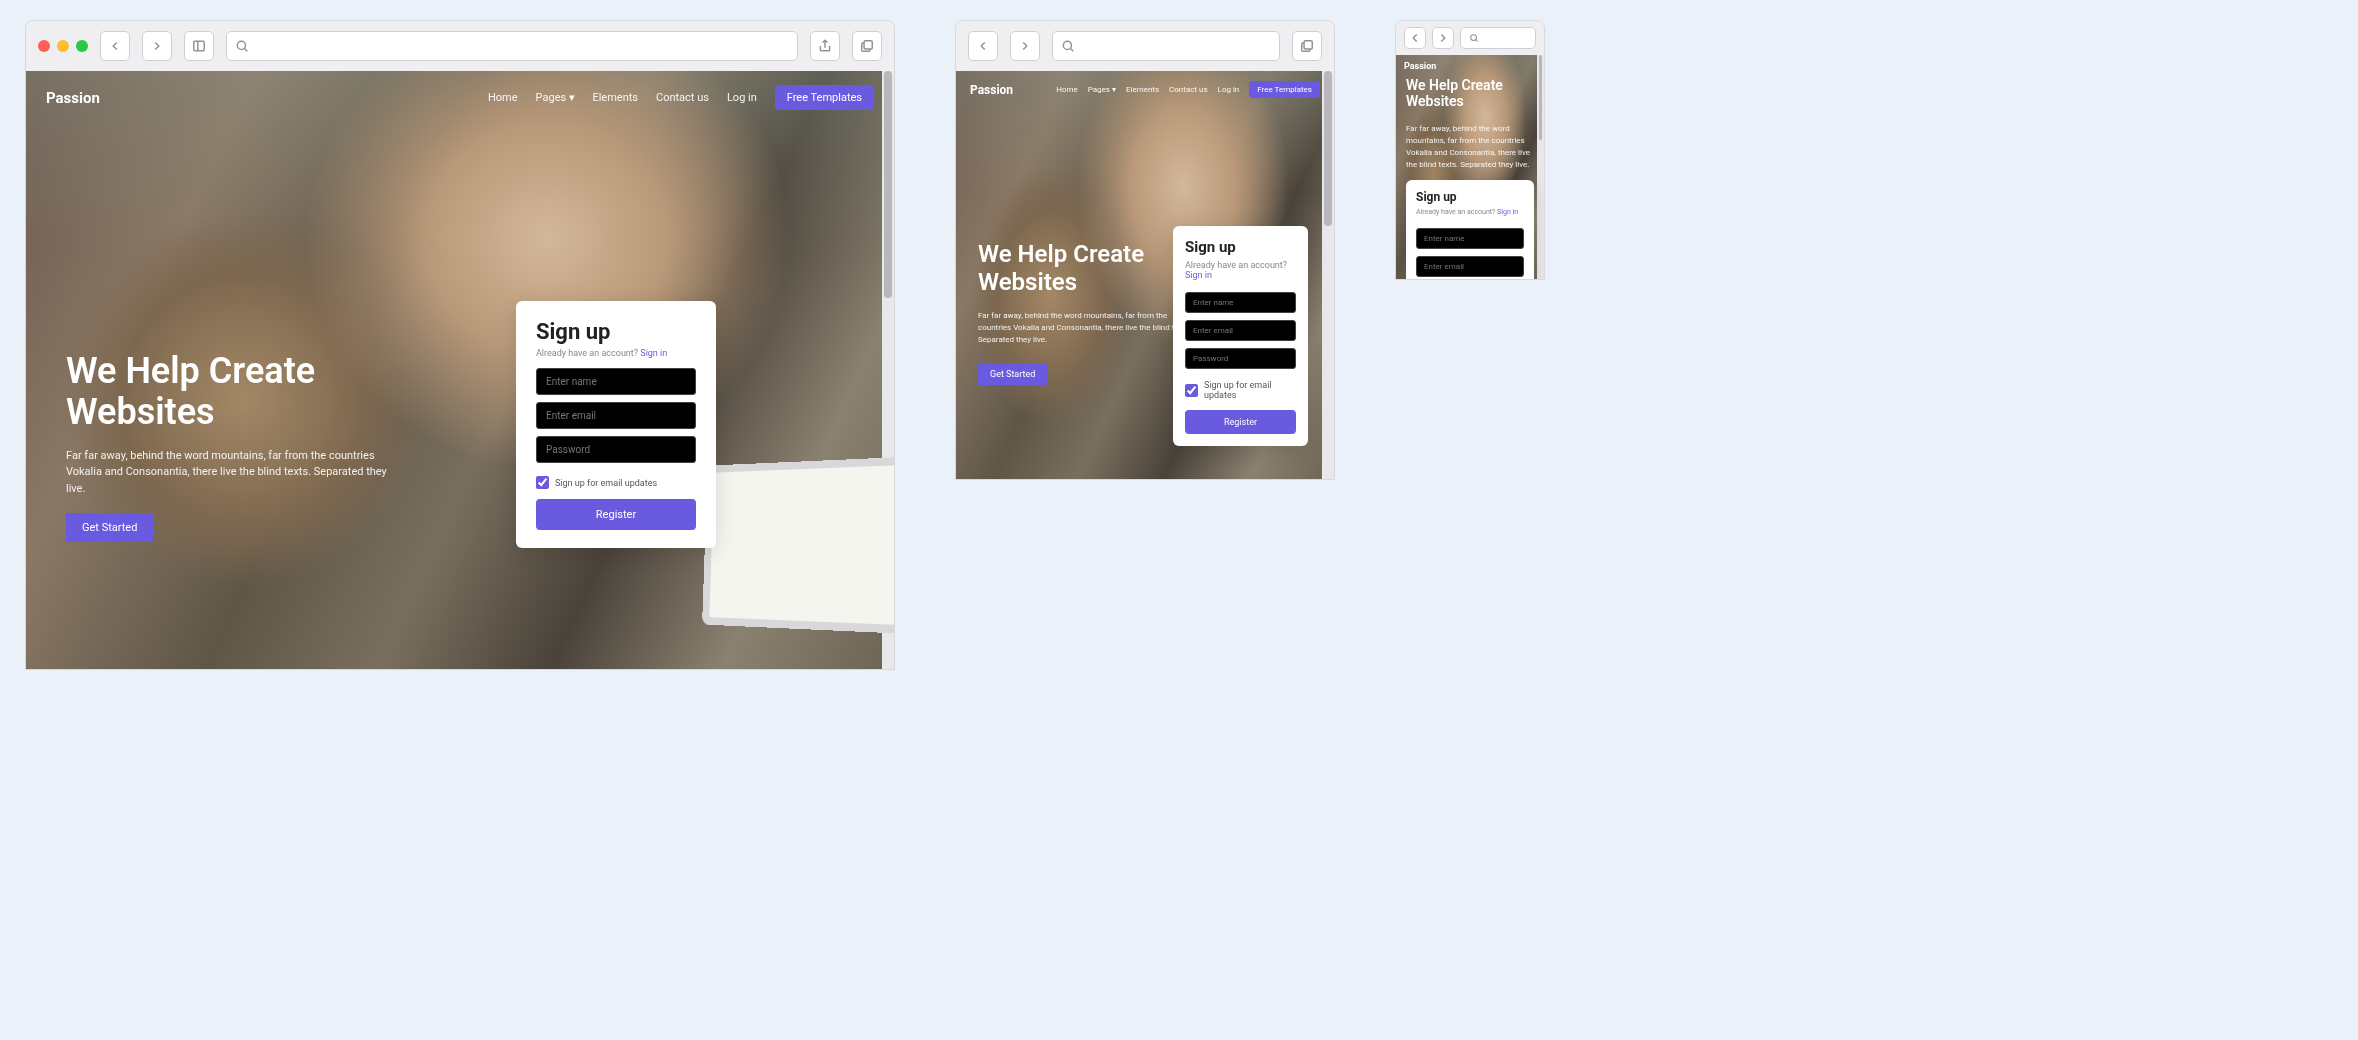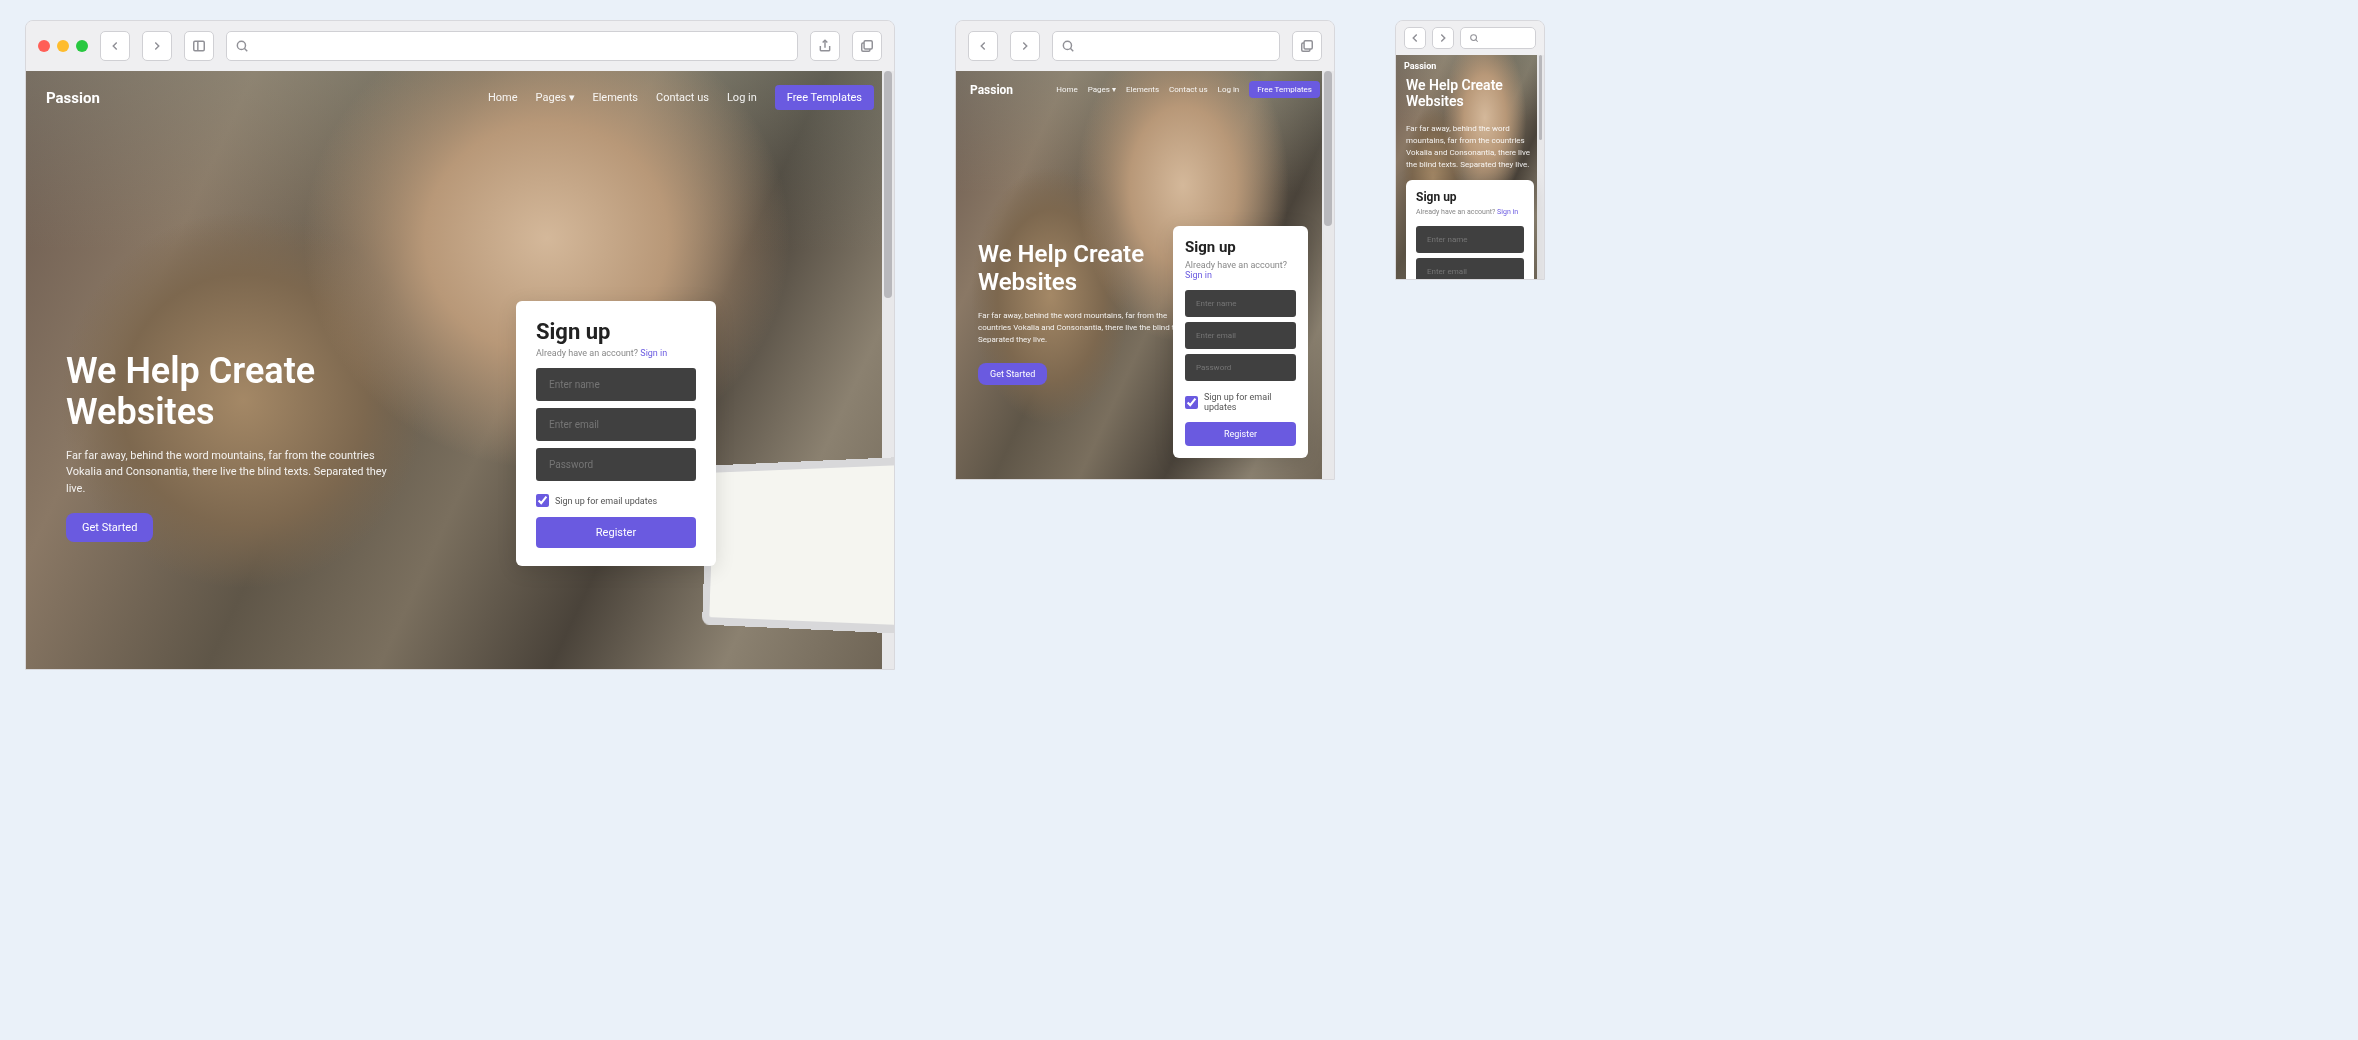--- a/index.html
+++ b/index.html
@@ -27,32 +27,32 @@
 .ftbtn{background:#6a5ae0;color:#fff;padding:6px 12px;border-radius:4px;font-size:11px}
 .hero{position:absolute;color:#fff;z-index:4}
 .desktop .hero{left:40px;top:280px;max-width:330px}
 .tablet .hero{left:22px;top:170px;max-width:220px}
 .mobile .hero{left:10px;top:22px;max-width:130px}
 .hero h1{font-size:36px;font-weight:600;line-height:1.15;margin-bottom:14px}
 .tablet .hero h1{font-size:24px}
 .mobile .hero h1{font-size:14px}
 .hero p{font-size:11px;line-height:1.5;opacity:.9;margin-bottom:16px}
 .tablet .hero p,.mobile .hero p{font-size:8px}
-.gsbtn{display:inline-block;background:#6a5ae0;color:#fff;padding:8px 16px;border-radius:8px;font-size:11px;cursor:pointer}
+.gsbtn{display:inline-block;background:#6a5ae0;color:#fff;padding:8px 16px;border-radius:0;font-size:11px;cursor:pointer}
 .tablet .gsbtn{font-size:9px;padding:6px 12px}
 .mobile .gsbtn{font-size:7px;padding:5px 9px}
 .card{position:absolute;background:#fff;border-radius:6px;padding:18px 20px;z-index:6;box-shadow:0 4px 20px rgba(0,0,0,.12)}
 .desktop .card{left:490px;top:230px;width:200px}
 .tablet .card{right:26px;top:155px;width:135px;padding:12px}
 .mobile .card{left:10px;right:10px;top:125px;padding:10px}
 .card h2{font-size:22px;font-weight:700;color:#222;margin-bottom:4px}
 .tablet .card h2{font-size:15px}.mobile .card h2{font-size:12px}
 .already{font-size:9px;color:#888;margin-bottom:10px}
 .already a{color:#6a5ae0;text-decoration:none}
-.field{width:100%;border:4px solid #404040;border-radius:3px;padding:7px 9px;font-size:10px;margin-bottom:7px;color:#999;background:#404040}
+.field{width:100%;border:1px solid #404040;border-radius:3px;padding:7px 9px;font-size:10px;margin-bottom:7px;color:#999;background:#000000}
 .tablet .field,.mobile .field{font-size:8px;padding:5px 7px;margin-bottom:5px}
 .chk{display:flex;align-items:center;gap:6px;font-size:9px;color:#555;margin:6px 0 10px}
 .chk input{accent-color:#6a5ae0}
 .regbtn{width:100%;background:#6a5ae0;color:#fff;border:none;padding:9px;border-radius:4px;font-size:11px;cursor:pointer}
 .tablet .regbtn,.mobile .regbtn{font-size:9px;padding:7px}
 .tablet .sitehdr{padding:10px 14px}.tablet .logo{font-size:12px}.tablet .sitenav{gap:10px;font-size:8px}.tablet .ftbtn{padding:4px 8px;font-size:8px}
 .mobile .sitehdr{padding:6px 8px}.mobile .logo{font-size:9px}
 .laptop{position:absolute;right:-60px;bottom:40px;width:260px;height:170px;background:#d8d8da;border-radius:8px;z-index:3;transform:perspective(400px) rotateY(-12deg) rotateX(4deg)}
 .laptop::after{content:"";position:absolute;inset:8px;background:#f5f5f0;border-radius:2px}
 </style>

